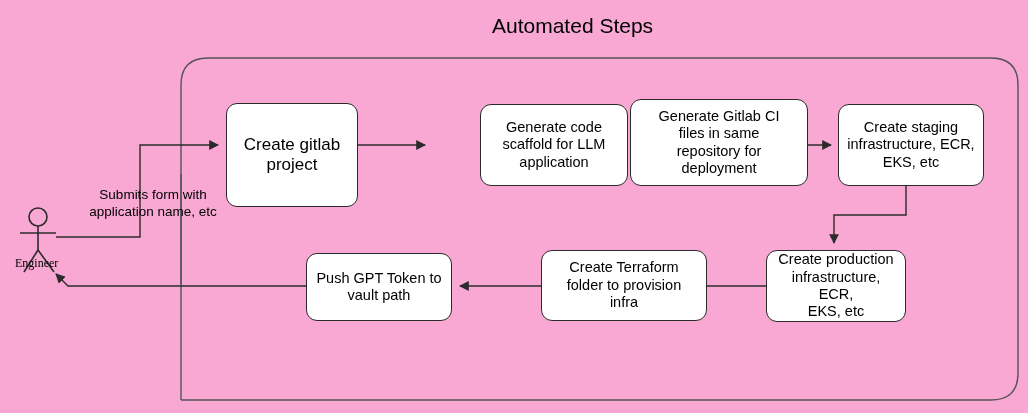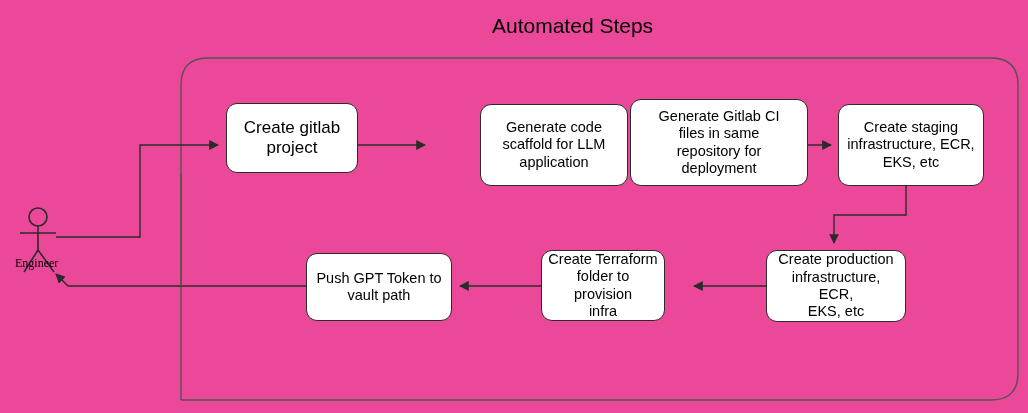--- a/index.html
+++ b/index.html
@@ -9,21 +9,21 @@
     background: #ffffff;
   }
   body {
     font-family: "Liberation Sans", sans-serif;
     color: #000000;
   }
   #diagram-root {
     position: relative;
     width: 1028px;
     height: 413px;
-    background: #ec4899;
+    background: #f9a8d4;
     overflow: hidden;
   }
   #wires {
     position: absolute;
     left: 0;
     top: 0;
     width: 1028px;
     height: 413px;
     pointer-events: none;
   }
@@ -124,42 +124,44 @@
       <line x1="20" y1="233" x2="56" y2="233"></line>
       <line x1="38" y1="250" x2="24" y2="272"></line>
       <line x1="38" y1="250" x2="54" y2="272"></line>
     </g>
   </svg>
 
   <div class="group-title" style="left:492px; top:14px;">Automated Steps</div>
 
   <div class="actor-label" style="left:15px; top:256px;font-family:Liberation Serif, serif;">Engineer</div>
 
+  <div class="edge-label" style="left: 77px; top: 187px; width: 152px; white-space: pre-line;">Submits form with
+application name, etc</div>
 
 
-  <div class="node big-text" style="left: 226px; top: 103px; width: 132px; height: 70px; white-space: pre-line;">Create gitlab
+  <div class="node big-text" style="left: 226px; top: 103px; width: 132px; height: 104px; white-space: pre-line;">Create gitlab
 project</div>
 
   <div class="node" style="left: 432px; top: 104px; width: 148px; height: 82px; white-space: pre-line; margin-left: 48px;">Generate code
 scaffold for LLM
 application</div>
 
   <div class="node" style="left: 630px; top: 99px; width: 178px; height: 87px; white-space: pre-line;">Generate Gitlab CI
 files in same
 repository for
 deployment</div>
 
   <div class="node" style="left: 838px; top: 104px; width: 146px; height: 82px; white-space: pre-line;">Create staging
 infrastructure, ECR,
 EKS, etc</div>
 
   <div class="node" style="left: 766px; top: 250px; width: 140px; height: 72px; white-space: pre-line;">Create production
 infrastructure, ECR,
 EKS, etc</div>
 
-  <div class="node" style="left: 541px; top: 250px; width: 124px; height: 71px; white-space: pre-line;">Create Terraform
+  <div class="node" style="left: 541px; top: 250px; width: 166px; height: 71px; white-space: pre-line;">Create Terraform
 folder to provision
 infra</div>
 
   <div class="node" style="left: 306px; top: 253px; width: 146px; height: 68px; white-space: pre-line;">Push GPT Token to
 vault path</div>
 
 </div>
 
 </body></html>

